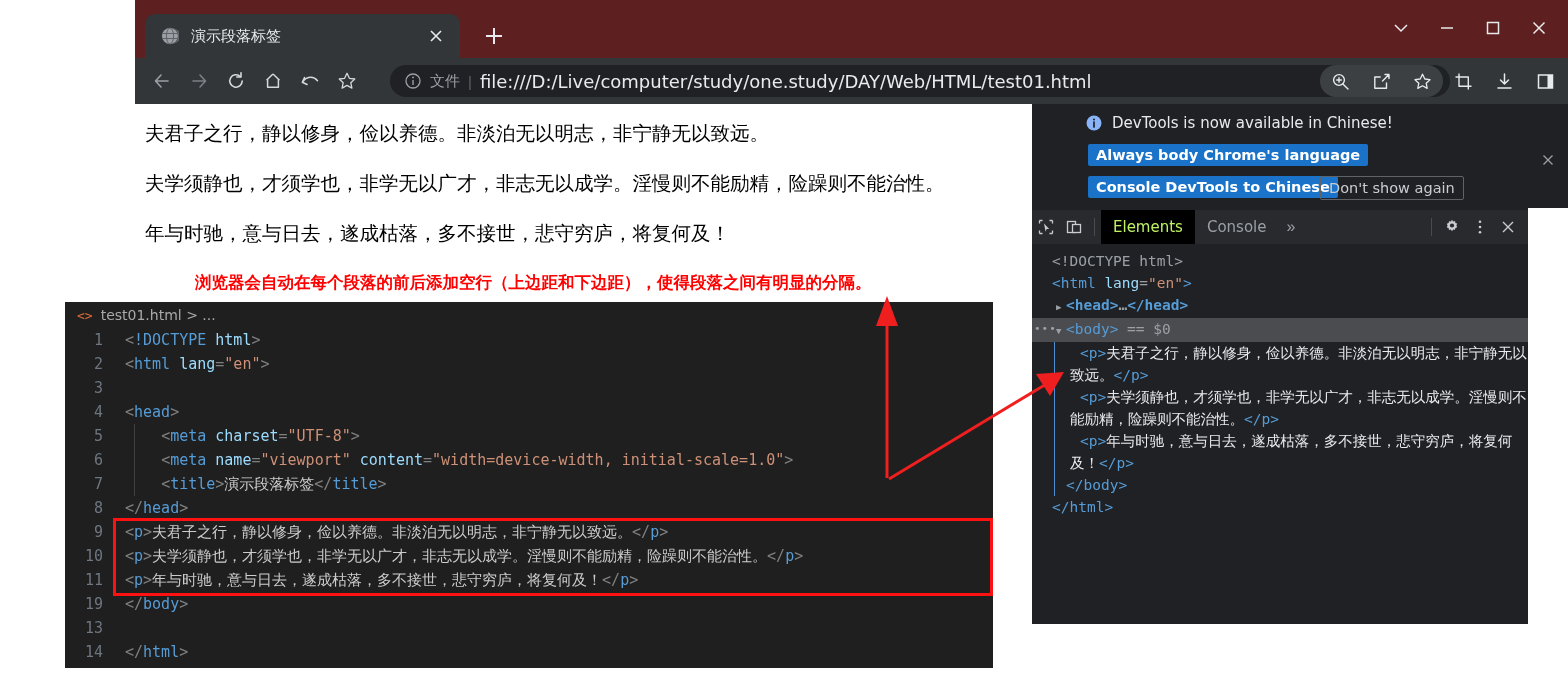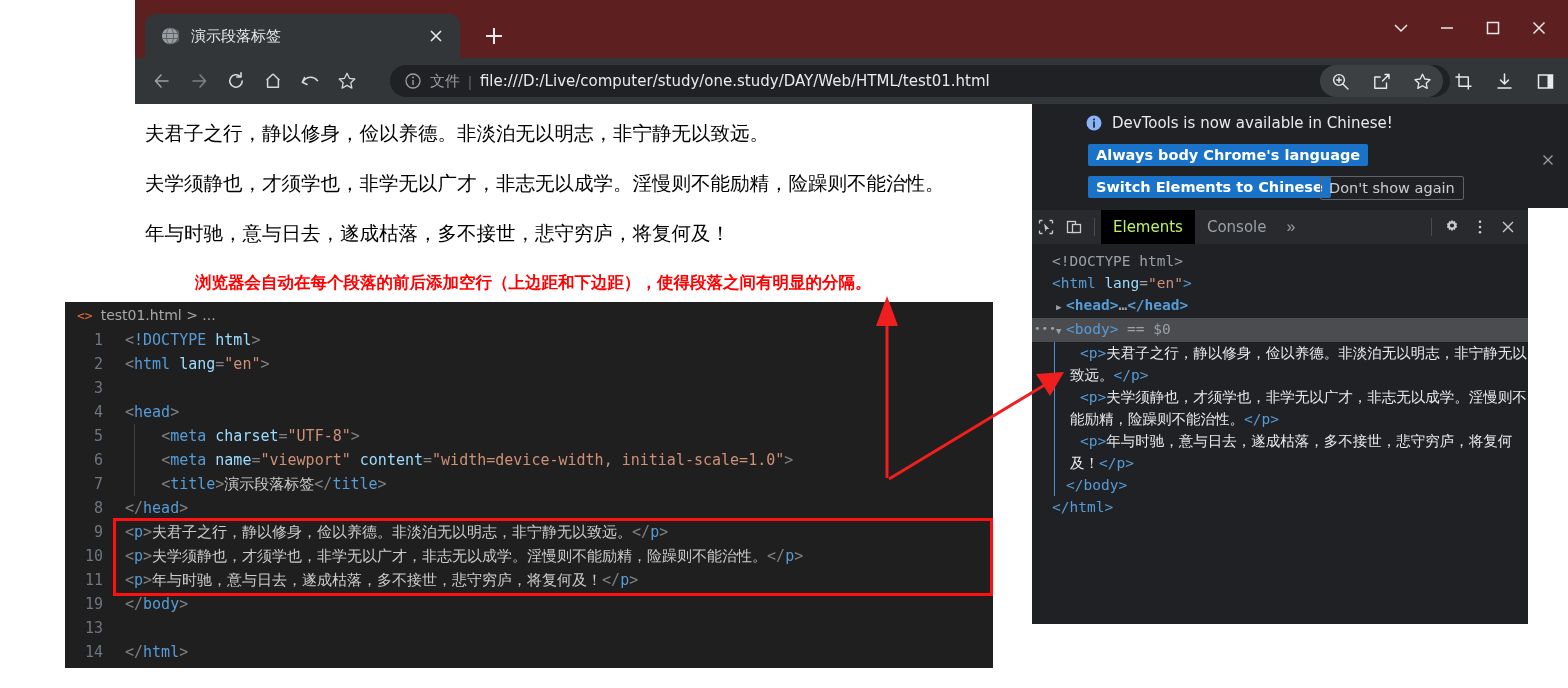--- a/index.html
+++ b/index.html
@@ -27,21 +27,21 @@
 
   .navbar{position:absolute;left:0;top:58px;width:1433px;height:46px;background:#323639;}
   .navicons{position:absolute;left:8px;top:0;height:46px;display:flex;align-items:center;}
   .navbtn{width:37px;height:46px;display:flex;align-items:center;justify-content:center;cursor:pointer;}
 
   .omnibox{position:absolute;left:255px;top:7px;width:1060px;height:32px;background:#202124;
            border-radius:16px;display:flex;align-items:center;}
   .omni-info{width:18px;height:18px;margin-left:14px;flex:0 0 auto;}
   .omni-file{margin-left:8px;color:#9aa0a6;font-size:15px;font-family:"DejaVu Sans",sans-serif;}
   .omni-sep{margin:0 8px;color:#5f6368;font-size:15px;}
-  .omni-url{color:#e8eaed;font-size:15px;white-space:nowrap;font-family:"DejaVu Sans",sans-serif;}
+  .omni-url{color:#e8eaed;font-size:18px;white-space:nowrap;font-family:"DejaVu Sans",sans-serif;}
 
   .tbicons{position:absolute;left:1185px;top:0;height:46px;display:flex;align-items:center;}
   .tbpill{display:flex;align-items:center;background:#3c4043;border-radius:16px;height:32px;}
   .tbbtn{width:41px;height:40px;display:flex;align-items:center;justify-content:center;cursor:pointer;}
 
   
   .page{position:absolute;left:135px;top:104px;width:897px;height:584px;background:#fff;overflow:hidden;}
   .para{position:absolute;left:10px;color:#000;font-size:19.5px;line-height:1.2;white-space:nowrap;
         font-family:"DejaVu Sans","Liberation Sans",sans-serif;}
   .p1{top:18px;} .p2{top:68px;} .p3{top:118px;}
@@ -307,21 +307,21 @@
         <span class="dt-info">
           <svg width="16" height="16" viewBox="0 0 16 16">
             <circle cx="8" cy="8" r="7.5" fill="#8ab4f8"></circle>
             <path d="M8 7v5" stroke="#202124" stroke-width="1.7" stroke-linecap="round"></path>
             <circle cx="8" cy="4.4" r="1" fill="#202124"></circle>
           </svg>
         </span>
         <span class="dt-notice-txt">DevTools is now available in Chinese!</span>
       </div>
       <div class="dt-btn b1">Always body Chrome's language</div>
-      <div class="dt-btn b2">Switch Elements to Chinese</div>
+      <div class="dt-btn b2">Console DevTools to Chinese</div>
       <div class="dt-btn-ghost">Don't show again</div>
       <div class="dt-notice-close">
         <svg width="16" height="16" viewBox="0 0 16 16">
             <path d="M3.5 3.5l9 9M12.5 3.5l-9 9" stroke="#9aa0a6" stroke-width="1.3"></path>
           </svg>
       </div>
     </div>
 
     <div class="dt-toolbar">
       <div class="dt-tb-ic">

